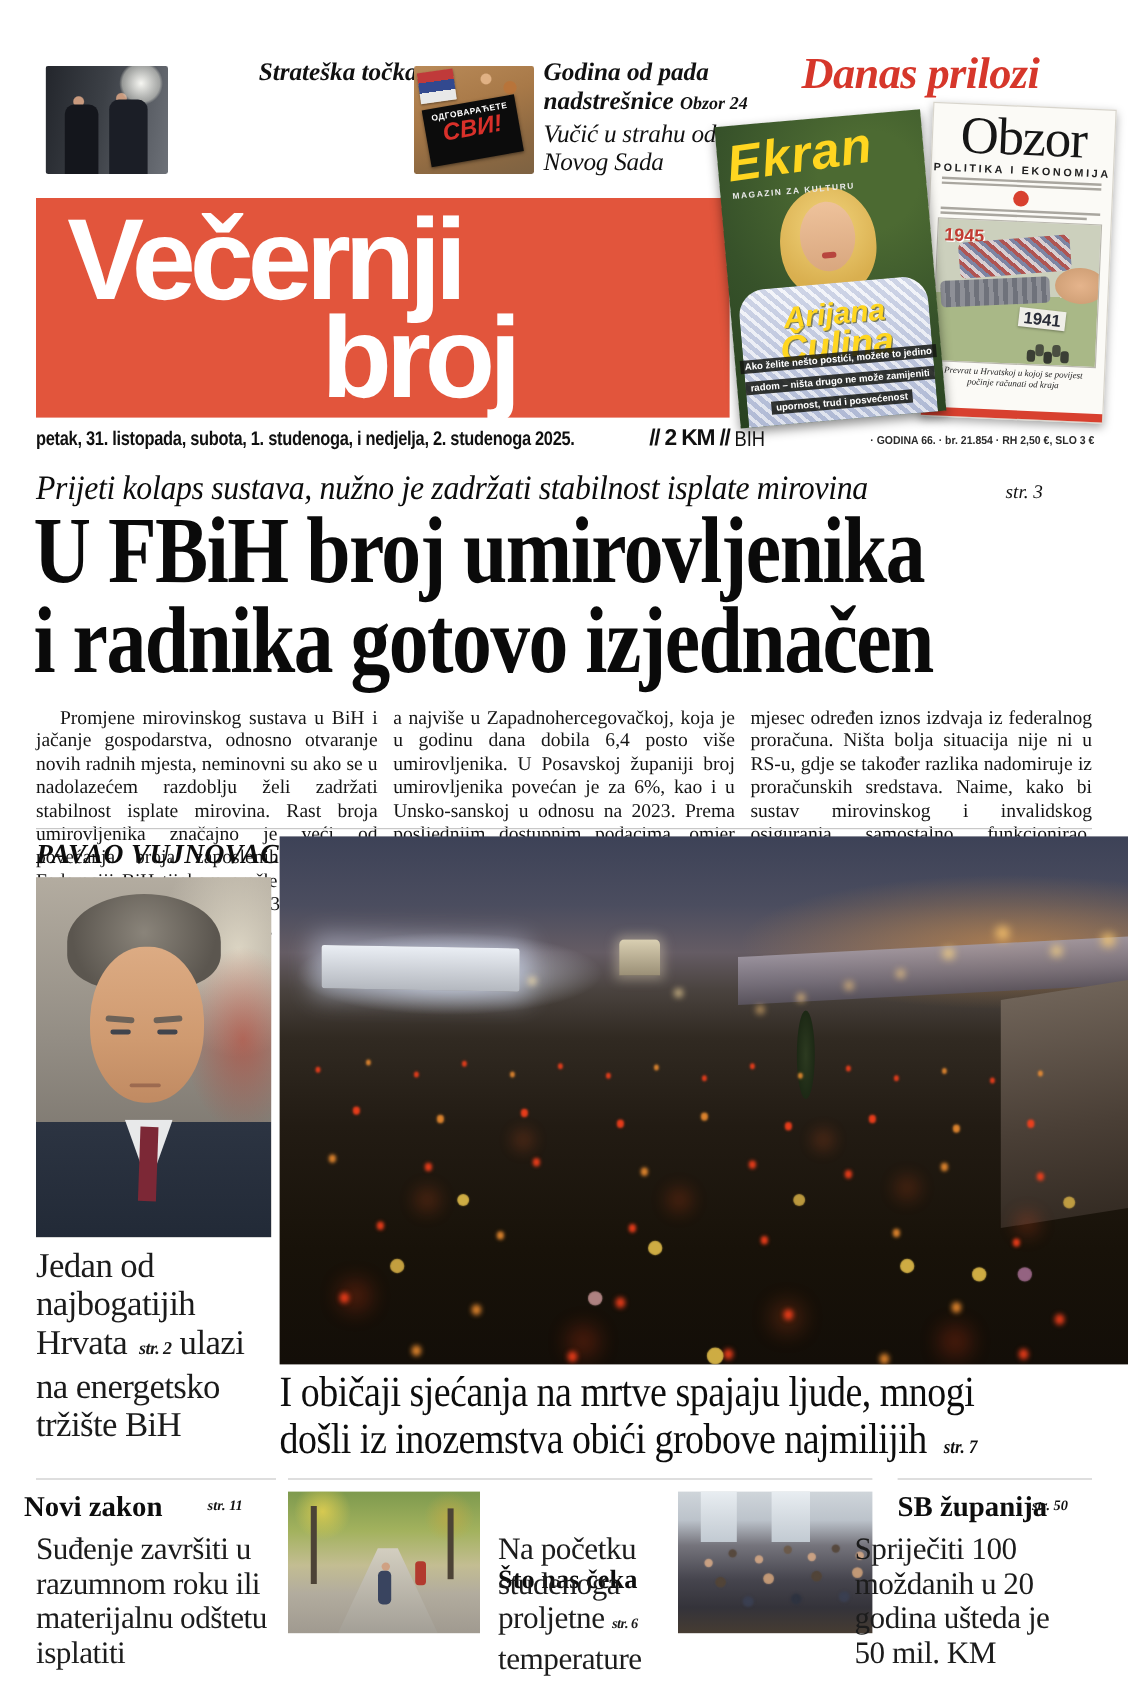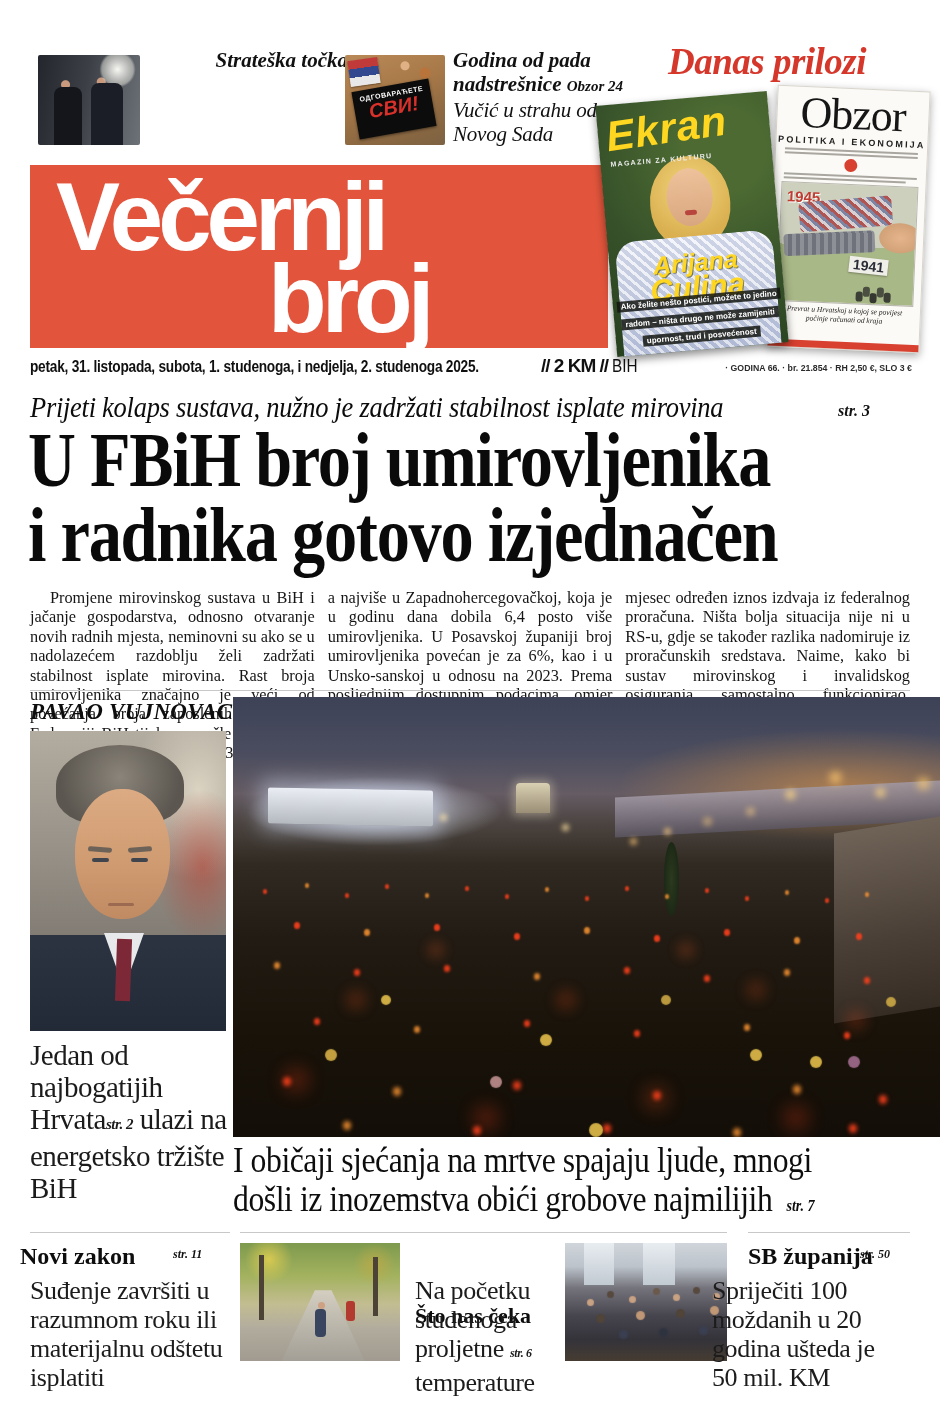--- a/index.html
+++ b/index.html
@@ -97,21 +97,21 @@
     font-size:16.5px;letter-spacing:-0.3px;transform:scaleX(.83);transform-origin:0 50%;white-space:nowrap;color:#101010;}
   .price{left:541px;top:355px;font-family:"Liberation Sans",sans-serif;font-weight:bold;font-size:19px;letter-spacing:-1px;}
   .edition{left:612px;top:356px;font-family:"Liberation Sans",sans-serif;font-size:18px;
     transform:scaleX(.85);transform-origin:0 50%;}
   .issue{right:28px;top:362px;font-family:"Liberation Sans",sans-serif;font-weight:bold;font-size:9.5px;color:#2b2b2b;
     transform:scaleX(.92);transform-origin:100% 50%;white-space:nowrap;}
 
   
   .kicker{left:30px;top:392px;font-style:italic;font-size:28.5px;letter-spacing:-0.3px;
     transform:scaleX(.93);transform-origin:0 50%;white-space:nowrap;color:#0c0c0c;}
-  .kickpage{left:838px;top:402px;font-weight:bold;font-style:italic;font-size:16px;}
+  .kickpage{left:838px;top:402px;font-weight:normal;font-style:italic;font-size:16px;}
   .headline{left:28px;top:422px;}
   .hl{font-weight:bold;font-size:79px;line-height:75px;letter-spacing:-1.5px;color:#0a0a0a;
     transform:scaleX(.84);transform-origin:0 0;white-space:nowrap;}
   .bodycols{left:30px;top:588px;width:880px;display:flex;gap:13px;}
   .bcol{width:285px;font-size:16.3px;line-height:19.4px;text-align:justify;color:#151515;}
   .bcol.first p{text-indent:20px;margin:0;}
   .bcol p{margin:0;}
   .rulemid{left:30px;top:690px;width:880px;height:1px;background:#c8c8c8;}
 
   
@@ -129,21 +129,21 @@
   .p-brow1{left:58px;transform:rotate(4deg);} .p-brow2{left:98px;transform:rotate(-4deg);}
   .p-eye1,.p-eye2{position:absolute;top:127px;width:17px;height:4px;border-radius:2px;background:#40444d;}
   .p-eye1{left:62px;} .p-eye2{left:101px;}
   .p-mouth{position:absolute;left:78px;top:172px;width:26px;height:3px;border-radius:2px;background:#9c6a50;}
   .p-suit{position:absolute;left:0;bottom:0;width:100%;height:96px;
     background:linear-gradient(180deg,#2c3442,#222a37);}
   .p-shirt{position:absolute;left:74px;bottom:42px;width:40px;height:56px;background:#e8e9ea;
     clip-path:polygon(0 0,100% 0,50% 100%);}
   .p-tie{position:absolute;left:86px;bottom:30px;width:15px;height:62px;background:#7c2836;transform:rotate(2deg);}
   .sbtitle{left:30px;top:1039px;width:200px;font-size:29px;line-height:32px;letter-spacing:-0.5px;color:#1b1b1b;}
-  .sbpage{font-weight:bold;font-style:italic;font-size:15px;}
+  .sbpage{font-weight:bold;font-style:italic;font-size:15px;margin-left:10px;}
 
   
   .cemetery{left:233px;top:697px;width:707px;height:440px;overflow:hidden;
     background:
       radial-gradient(ellipse 320px 80px at 86% 20%, rgba(255,165,60,.45), transparent 70%),
       radial-gradient(ellipse 170px 46px at 20% 26%, rgba(230,238,255,.85), transparent 75%),
       linear-gradient(180deg,#3d4257 0%,#4b4d5f 13%,#655c64 22%,#4a433f 29%,#312a22 38%,#221b13 55%,#181209 78%,#130e08 100%);}
   .bridge{position:absolute;right:0;top:92px;width:46%;height:40px;opacity:.85;
     background:linear-gradient(180deg,#a29aa6 0%,#7a7380 60%,#5c5662 100%);transform:skewY(-3deg);}
   .wall{position:absolute;right:0;top:128px;width:15%;height:190px;

